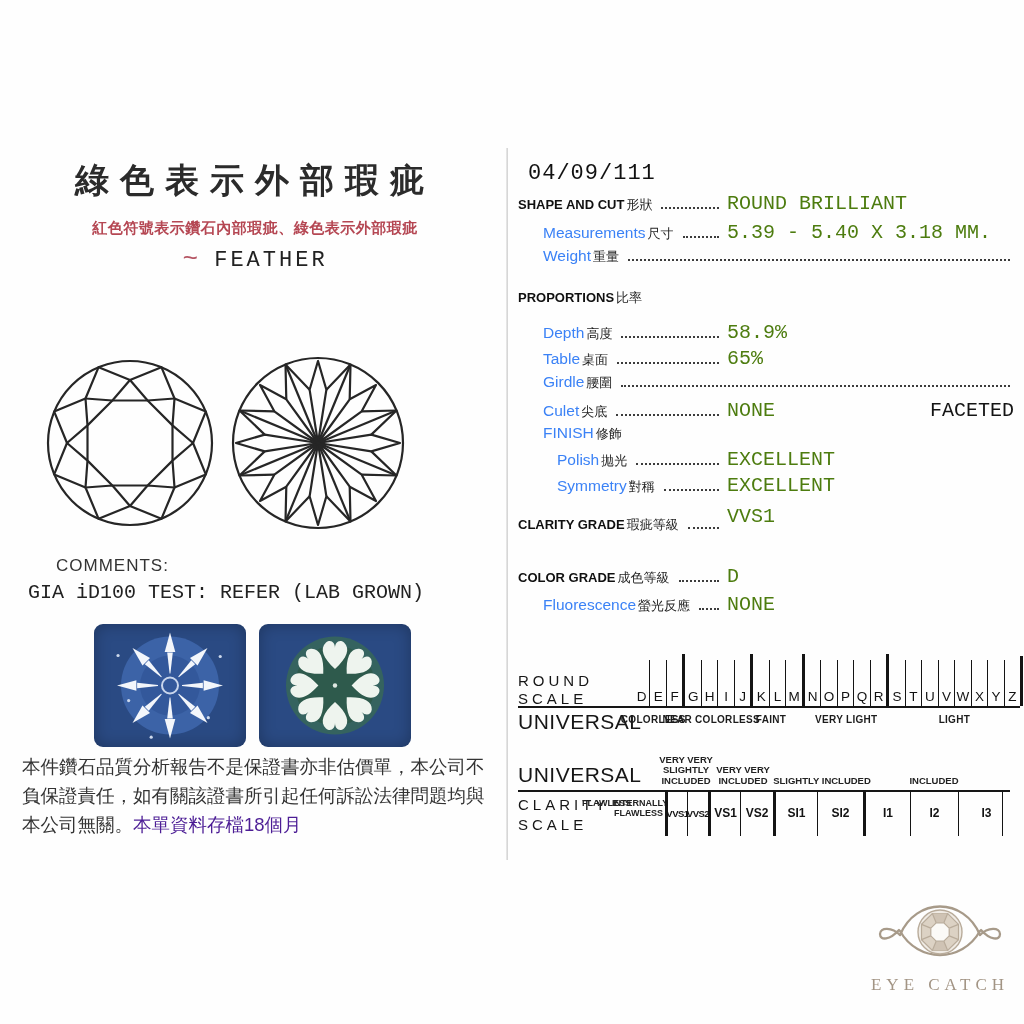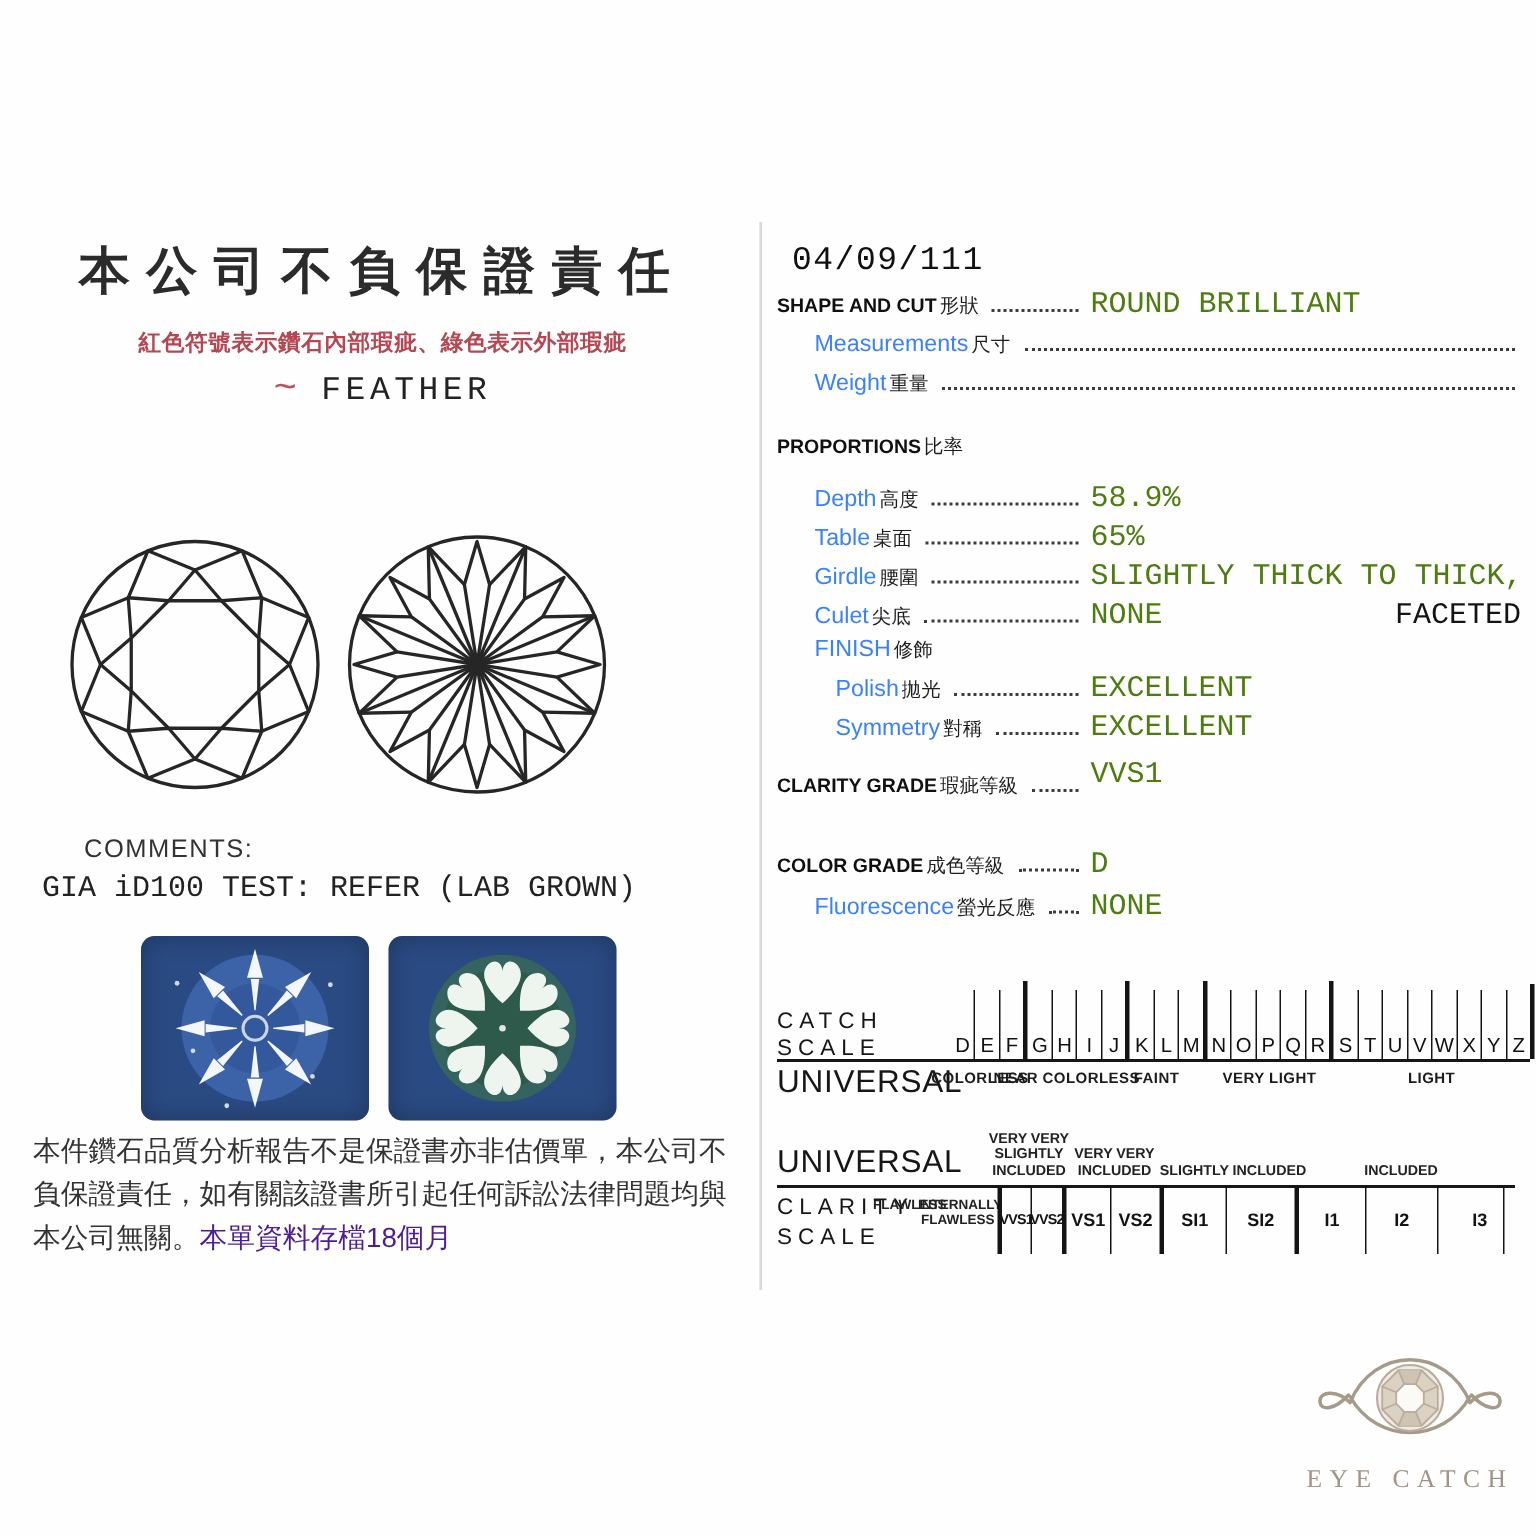--- a/index.html
+++ b/index.html
@@ -65,21 +65,21 @@
   .fl-small{position:absolute;font-size:9px;font-weight:bold;line-height:10px;color:#222;}
 
   
   #logo{left:858px;top:893px;width:164px;text-align:center;}
   #logo-text{margin-top:2px;font-family:"Liberation Serif",serif;font-size:17px;
     letter-spacing:5px;color:#a29484;}
 </style>
 </head>
 <body>
 
-<div class="abs cert-title center">本公司不負保證責任</div>
+<div class="abs cert-title center">綠色表示外部瑕疵</div>
 <div class="abs cert-subtitle center">紅色符號表示鑽石內部瑕疵、綠色表示外部瑕疵</div>
 <div class="abs feather-line center mono">
   <span class="tilde">~</span>
   <span>FEATHER</span>
 </div>
 
 <svg class="abs" id="crown-svg" style="left:41px;top:354px" width="178" height="178" viewBox="-89 -89 178 178">
     <g fill="none" stroke="#262626" stroke-width="2.2" stroke-linejoin="round">
       <circle cx="0" cy="0" r="82"></circle>
       <polygon points="42.5,-17.6 17.6,-42.5 -17.6,-42.5 -42.5,-17.6 -42.5,17.6 -17.6,42.5 17.6,42.5 42.5,17.6"></polygon>
@@ -181,20 +181,21 @@
 <div class="abs vrow" style="left:518px;top:192px;width:500px">
   <span class="lblmain">SHAPE AND CUT</span>
     <span class="zh">形狀</span>
   <span class="leader"></span>
   <span class="val">ROUND BRILLIANT</span>
 </div>
 <div class="abs vrow" style="left:543px;top:221px;width:475px">
   <span class="lblsub">Measurements</span>
     <span class="zh">尺寸</span>
   <span class="leader"></span>
+  <span class="val">5.39 - 5.40 X 3.18 MM.</span>
 </div>
 <div class="abs vrow" style="left:543px;top:247px;width:475px">
   <span class="lblsub">Weight</span>
     <span class="zh">重量</span>
   <span class="leader"></span>
 </div>
 
 <div class="abs vrow" style="left:518px;top:289px;width:500px">
   <span class="lblmain">PROPORTIONS</span>
     <span class="zh">比率</span>
@@ -208,21 +209,20 @@
 <div class="abs vrow" style="left:543px;top:347px;width:475px">
   <span class="lblsub">Table</span>
     <span class="zh">桌面</span>
   <span class="leader"></span>
   <span class="val">65%</span>
 </div>
 <div class="abs vrow" style="left:543px;top:373px;width:475px">
   <span class="lblsub">Girdle</span>
     <span class="zh">腰圍</span>
   <span class="leader"></span>
-  <span class="val">SLIGHTLY THICK TO THICK,</span>
 </div>
 <div class="abs vrow" style="left:543px;top:399px;width:475px">
   <span class="lblsub">Culet</span>
     <span class="zh">尖底</span>
   <span class="leader"></span>
   <span class="val">NONE</span>
   <span class="faceted">FACETED</span>
 </div>
 <div class="abs vrow" style="left:543px;top:424px;width:475px">
   <span class="lblsub">FINISH</span>
@@ -254,21 +254,21 @@
   <span class="val">D</span>
 </div>
 <div class="abs vrow" style="left:543px;top:593px;width:475px">
   <span class="lblsub">Fluorescence</span>
     <span class="zh">螢光反應</span>
   <span class="leader"></span>
   <span class="val">NONE</span>
 </div>
 
 <div class="abs" id="color-scale" style="left:518px;top:652px;width:502px;height:94px">
-  <div class="cs-smalllabel" style="top:20px">CATCH</div>
+  <div class="cs-smalllabel" style="top:20px">ROUND</div>
   <div class="cs-smalllabel" style="top:38px">SCALE</div>
   <div id="color-letters" style="left:116px;top:4px;width:386px;height:50px">
       <div class="cletter first">D</div>
       <div class="cletter">E</div>
       <div class="cletter">F</div>
       <div class="cletter thick">G</div>
       <div class="cletter">H</div>
       <div class="cletter">I</div>
       <div class="cletter">J</div>
       <div class="cletter thick">K</div>

